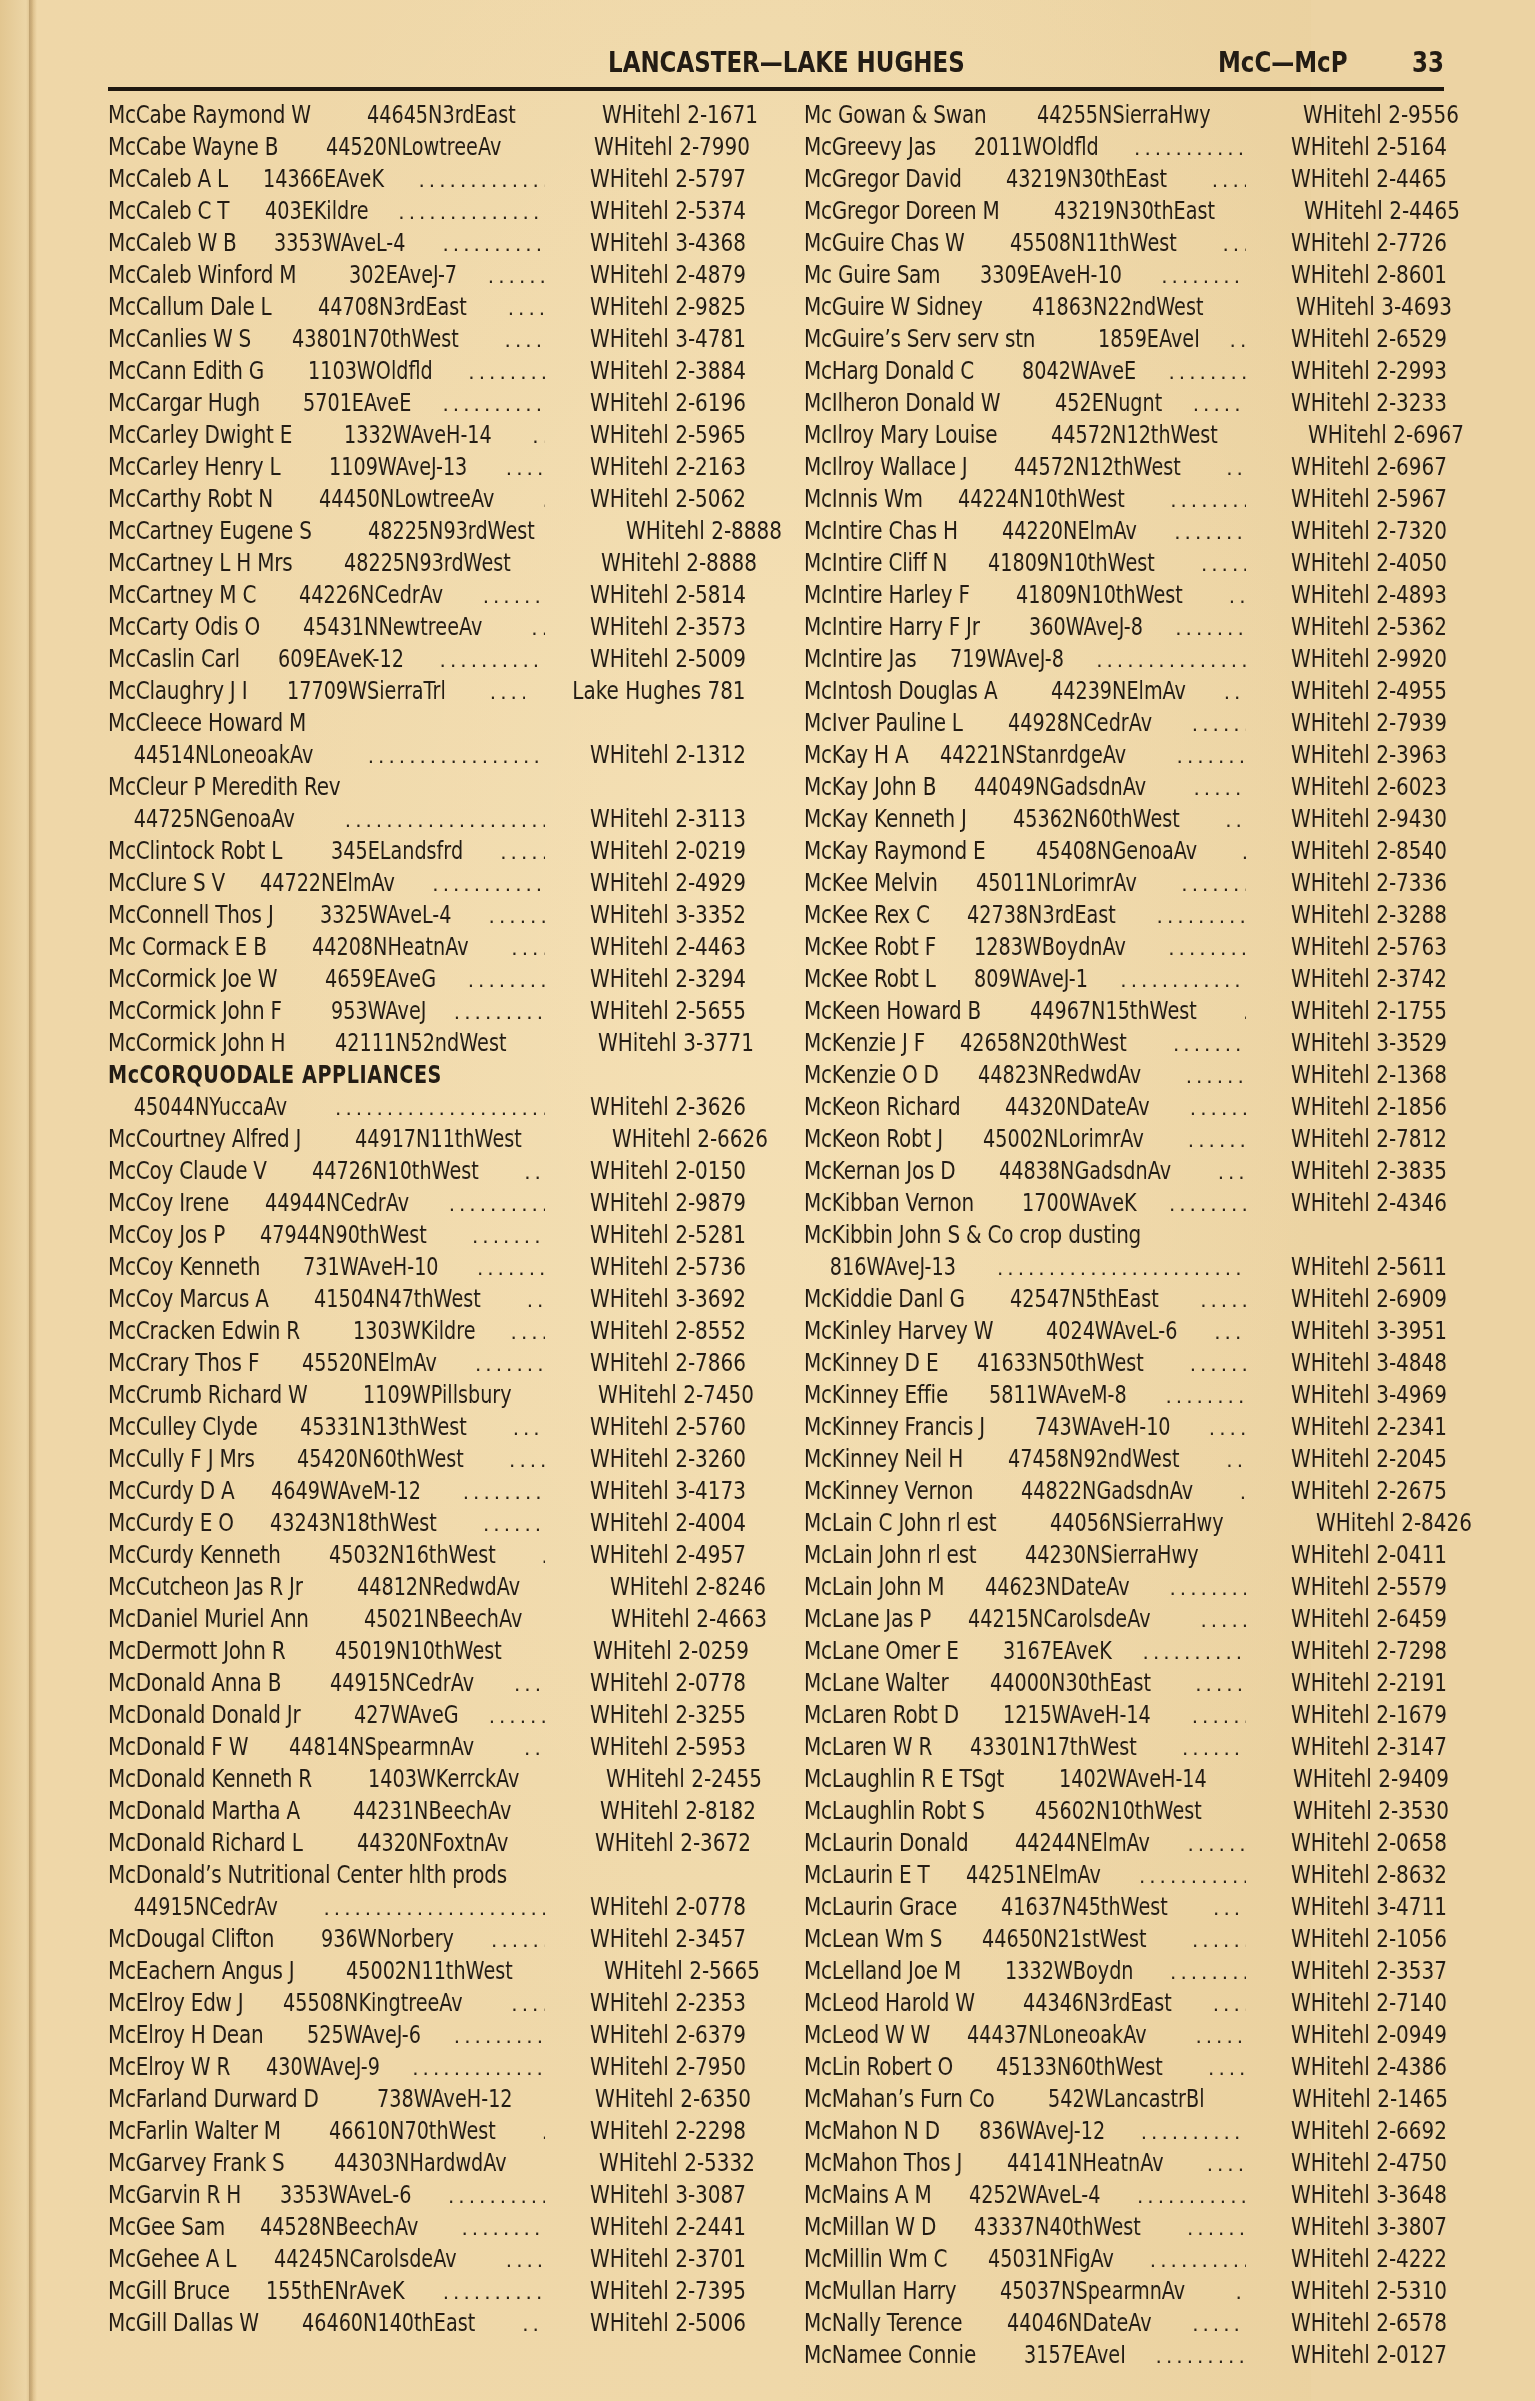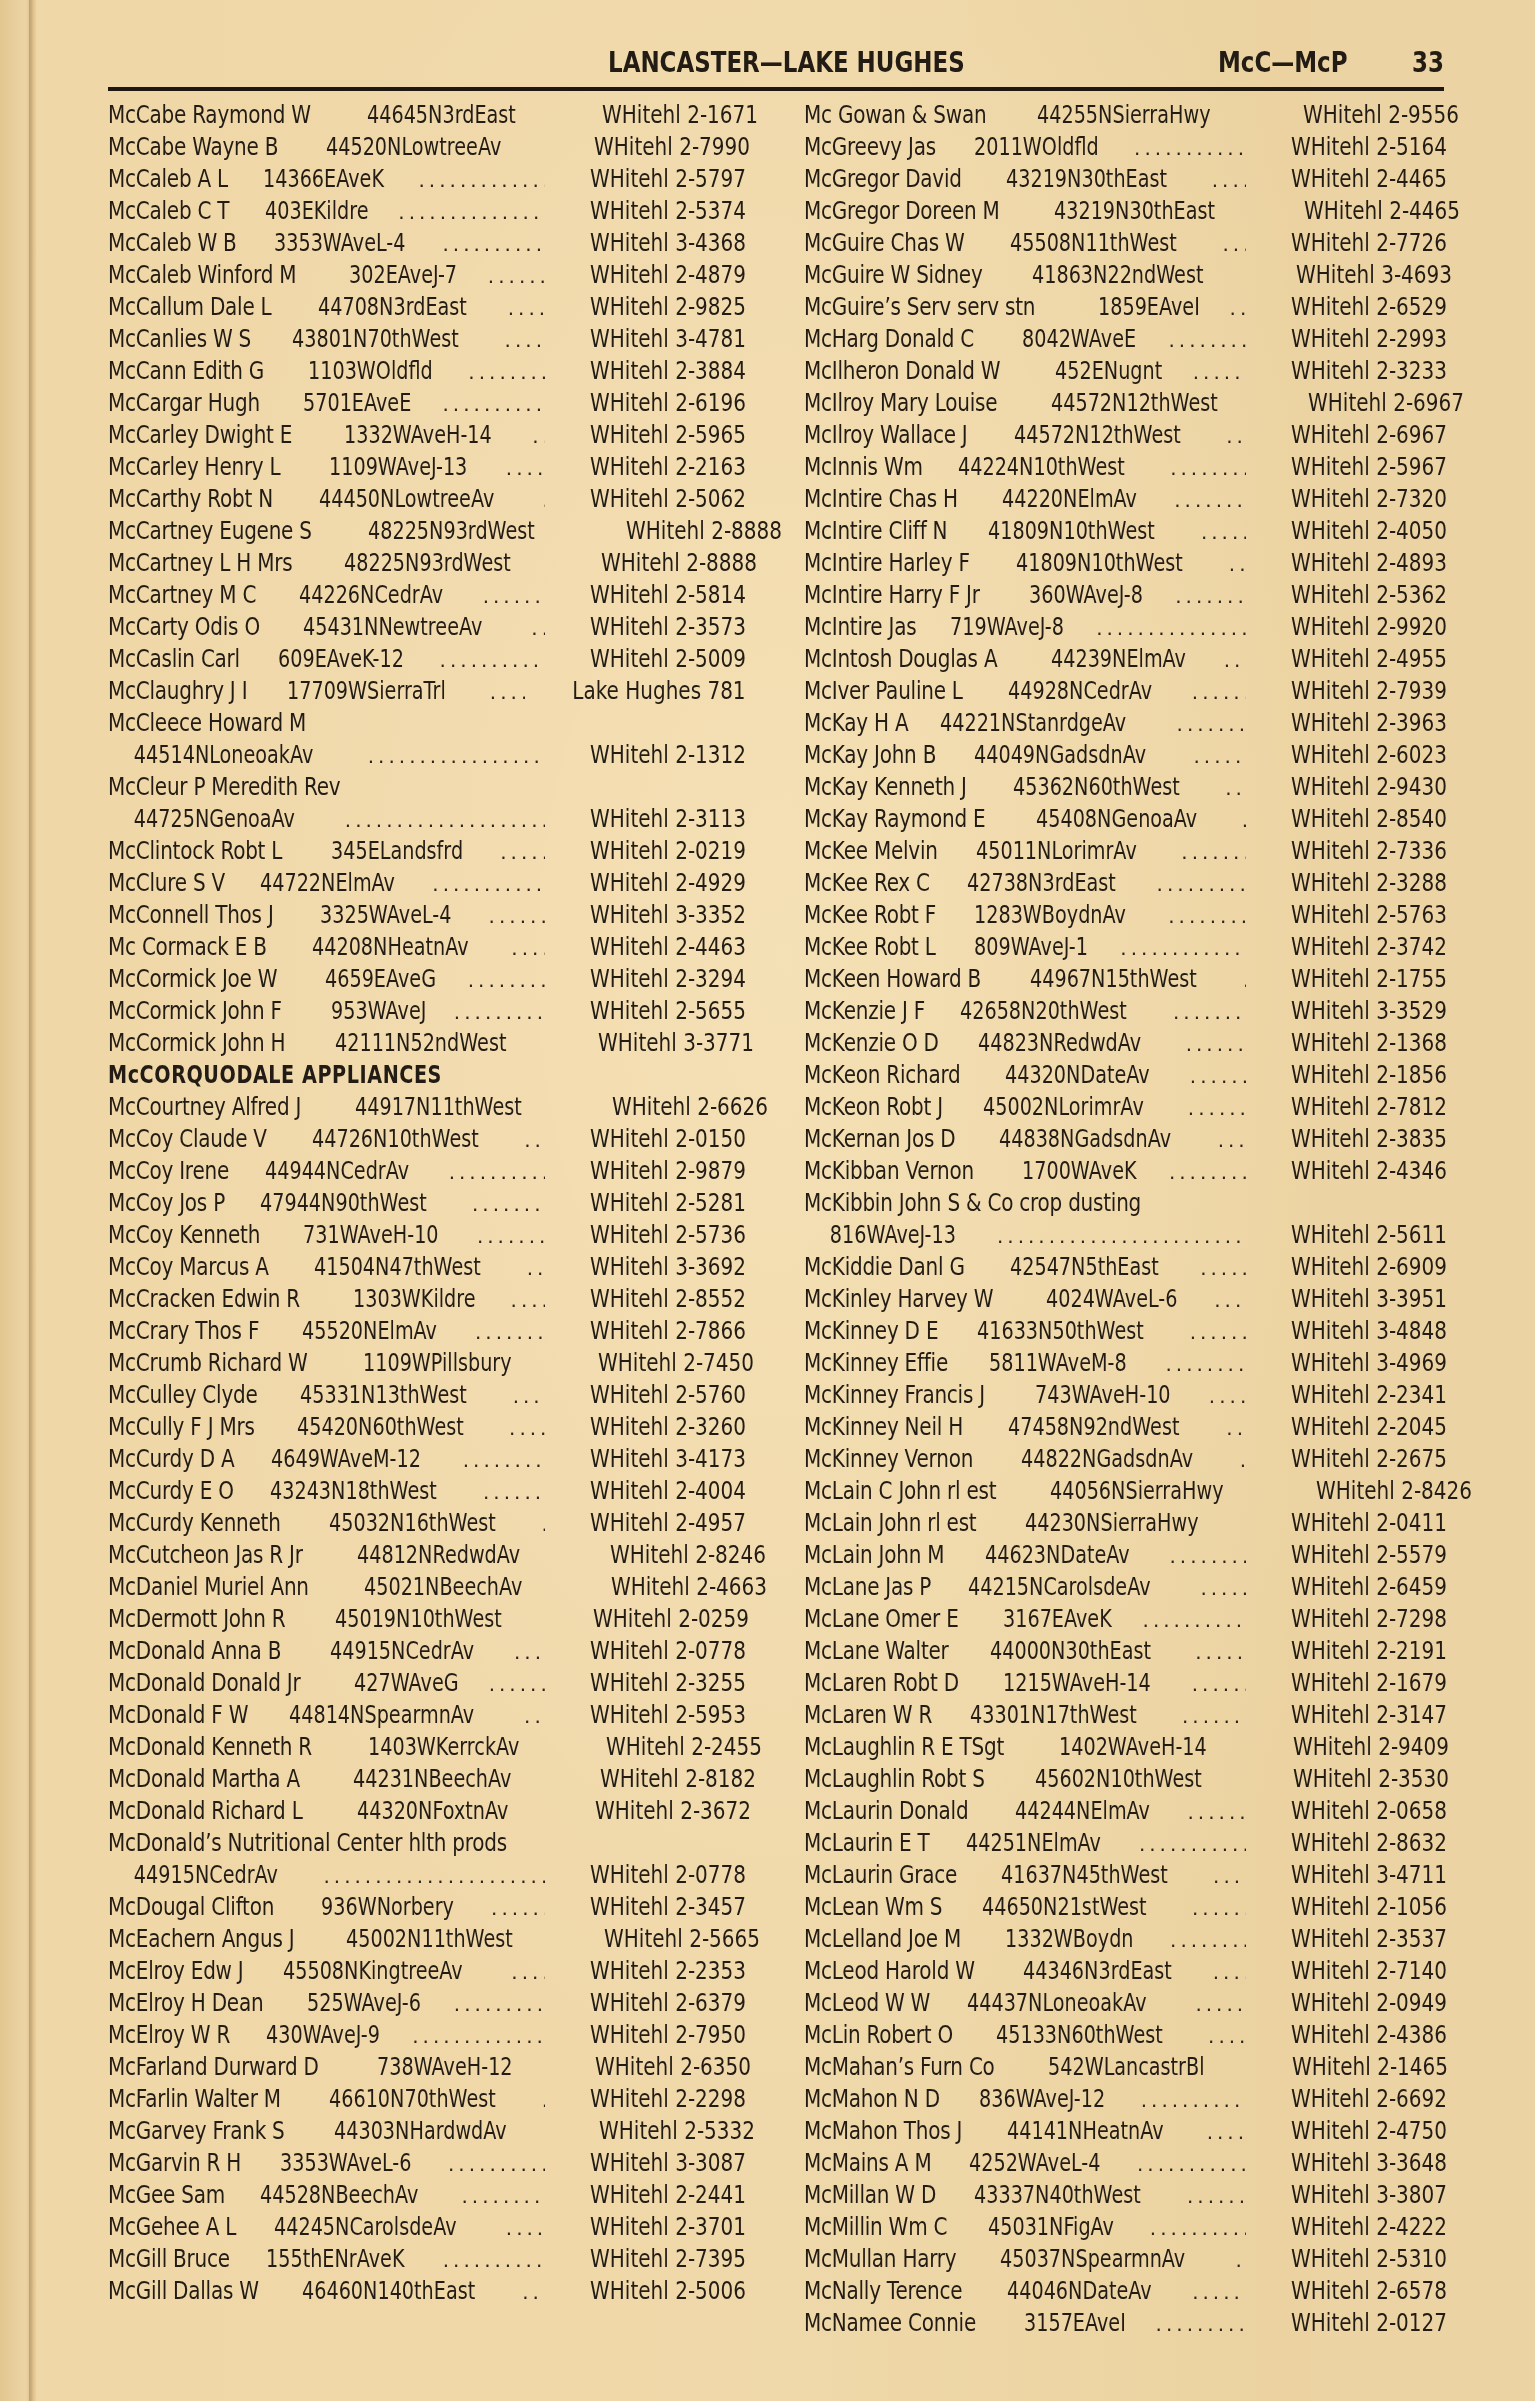--- a/index.html
+++ b/index.html
@@ -254,20 +254,25 @@
       <div class="row">
         <span class="txt name">McCormick John H</span>
         <span class="txt addr">42111N52ndWest</span>
         <span class="leader"></span>
         <span class="phone">WHitehl 3-3771</span>
       </div>
       <div class="row nophone">
         <span class="txt name bold">McCORQUODALE APPLIANCES</span>
       </div>
       <div class="row">
+        <span class="txt addr indent">45044NYuccaAv</span>
+        <span class="leader"></span>
+        <span class="phone">WHitehl 2-3626</span>
+      </div>
+      <div class="row">
         <span class="txt name">McCourtney Alfred J</span>
         <span class="txt addr">44917N11thWest</span>
         <span class="leader"></span>
         <span class="phone">WHitehl 2-6626</span>
       </div>
       <div class="row">
         <span class="txt name">McCoy Claude V</span>
         <span class="txt addr">44726N10thWest</span>
         <span class="leader"></span>
         <span class="phone">WHitehl 2-0150</span>
@@ -508,20 +513,26 @@
         <span class="txt name">McGregor Doreen M</span>
         <span class="txt addr">43219N30thEast</span>
         <span class="leader"></span>
         <span class="phone">WHitehl 2-4465</span>
       </div>
       <div class="row">
         <span class="txt name">McGuire Chas W</span>
         <span class="txt addr">45508N11thWest</span>
         <span class="leader"></span>
         <span class="phone">WHitehl 2-7726</span>
+      </div>
+      <div class="row">
+        <span class="txt name">Mc Guire Sam</span>
+        <span class="txt addr">3309EAveH-10</span>
+        <span class="leader"></span>
+        <span class="phone">WHitehl 2-8601</span>
       </div>
       <div class="row">
         <span class="txt name">McGuire W Sidney</span>
         <span class="txt addr">41863N22ndWest</span>
         <span class="leader"></span>
         <span class="phone">WHitehl 3-4693</span>
       </div>
       <div class="row">
         <span class="txt name">McGuire’s Serv  serv  stn</span>
         <span class="txt addr">1859EAveI</span>

